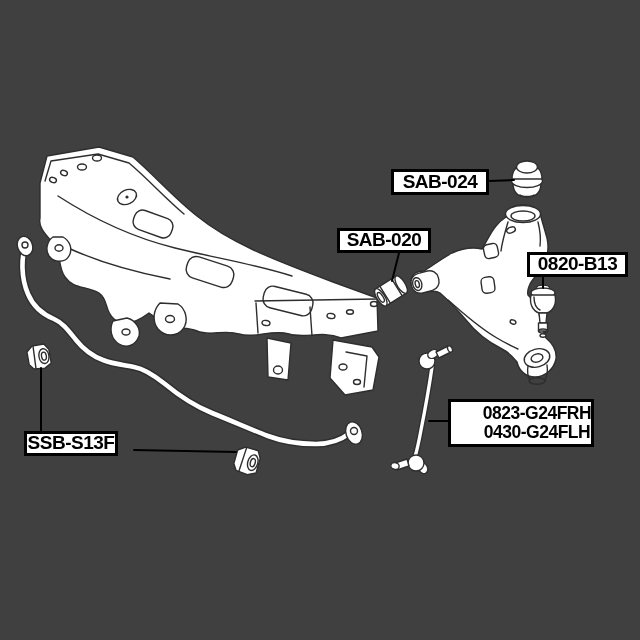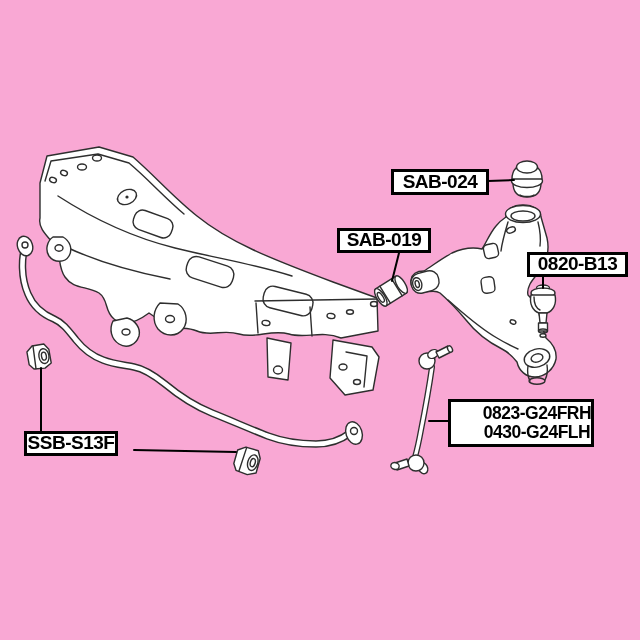--- a/index.html
+++ b/index.html
@@ -1,17 +1,17 @@
 <!DOCTYPE html>
 <html><head>
 <meta charset="utf-8">
 <style>
   html,body { margin:0; padding:0; background:#ffffff; }
   .canvas {
-    position:relative; width:640px; height:640px; background:#f9a8d4;
+    position:relative; width:640px; height:640px; background:#404040;
     overflow:hidden; font-family:"Liberation Sans", sans-serif;
   }
   .canvas svg { position:absolute; left:0; top:0; }
   .label-box {
     position:absolute; box-sizing:border-box;
     border:3px solid #000; background:#fff; color:#000;
     font-weight:bold; letter-spacing:-0.5px;
     display:flex; flex-direction:column; align-items:center; justify-content:center;
     z-index:2;
   }
@@ -224,21 +224,21 @@
         <line x1="134" y1="450" x2="236" y2="452"></line>
       </g>
     </g>
   </svg>
 
   <div class="label-box" id="lbl-sab024">
     <span class="ln">SAB-024</span>
   </div>
 
   <div class="label-box" id="lbl-sab018">
-    <span class="ln">SAB-019</span>
+    <span class="ln">SAB-020</span>
   </div>
 
   <div class="label-box" id="lbl-0820">
     <span class="ln">0820-B13</span>
   </div>
 
   <div class="label-box" id="lbl-0823">
     <span class="ln">0823-G24FRH</span>
     <span class="ln">0430-G24FLH</span>
   </div>

